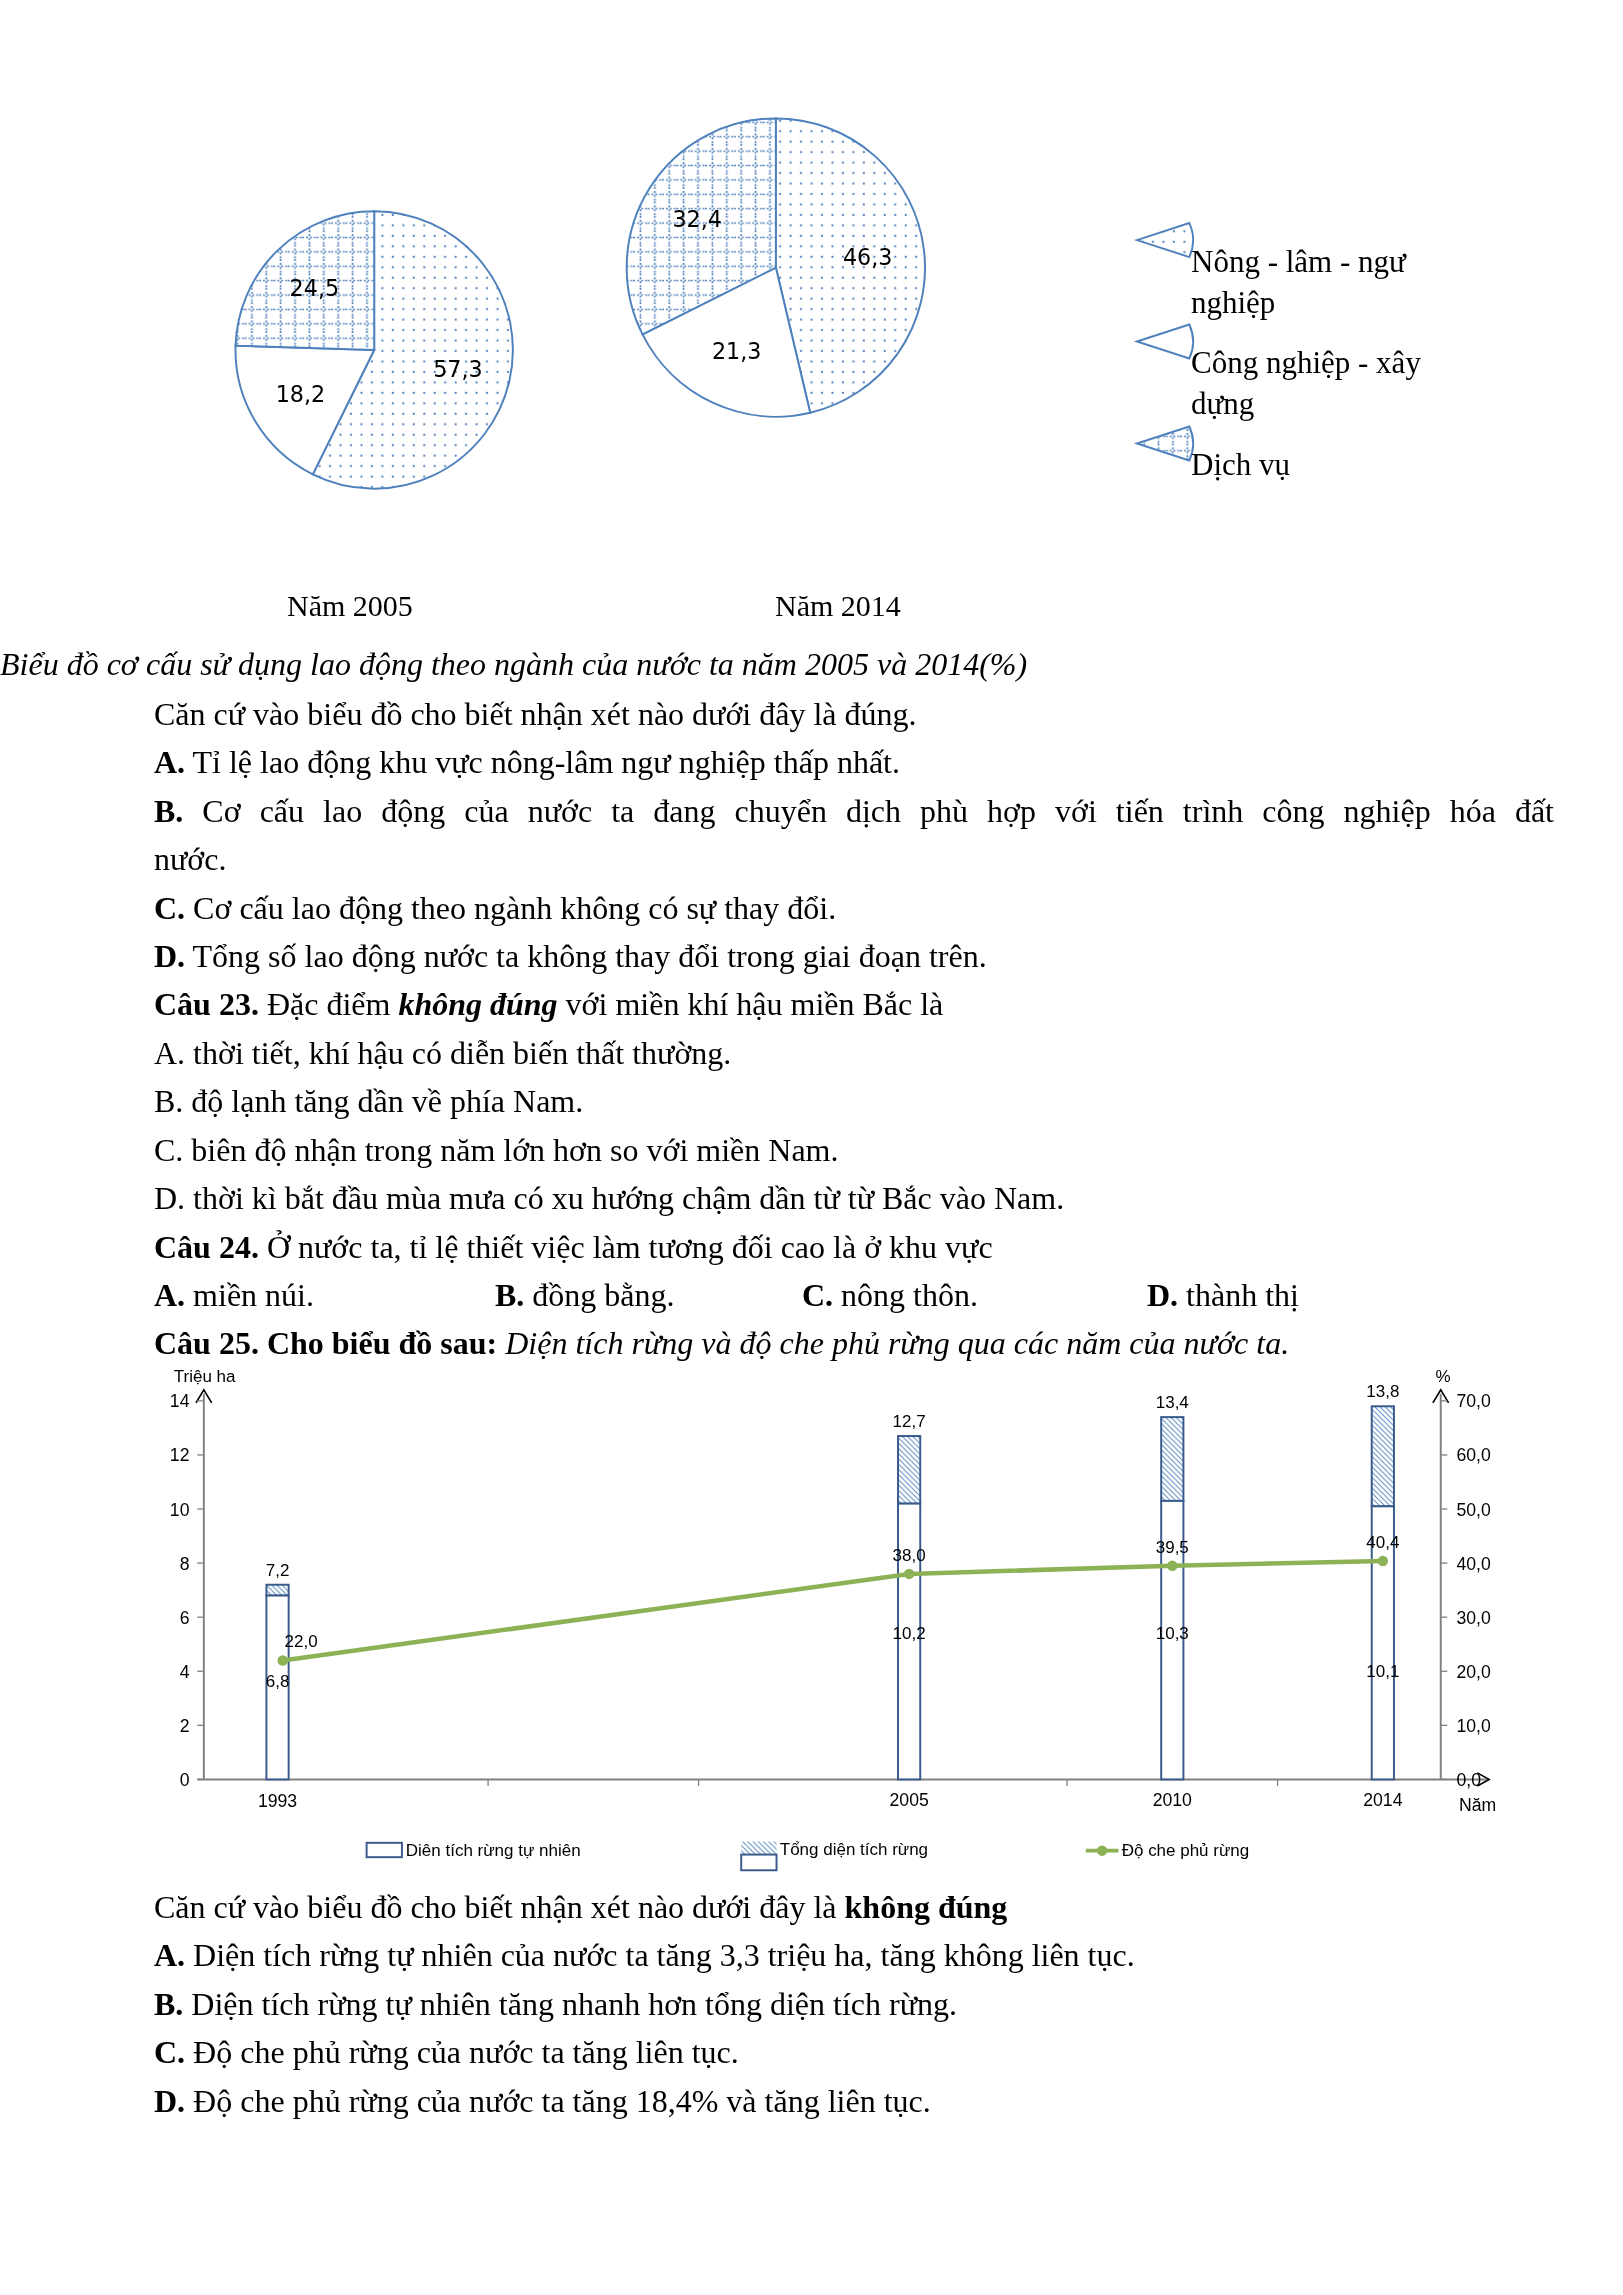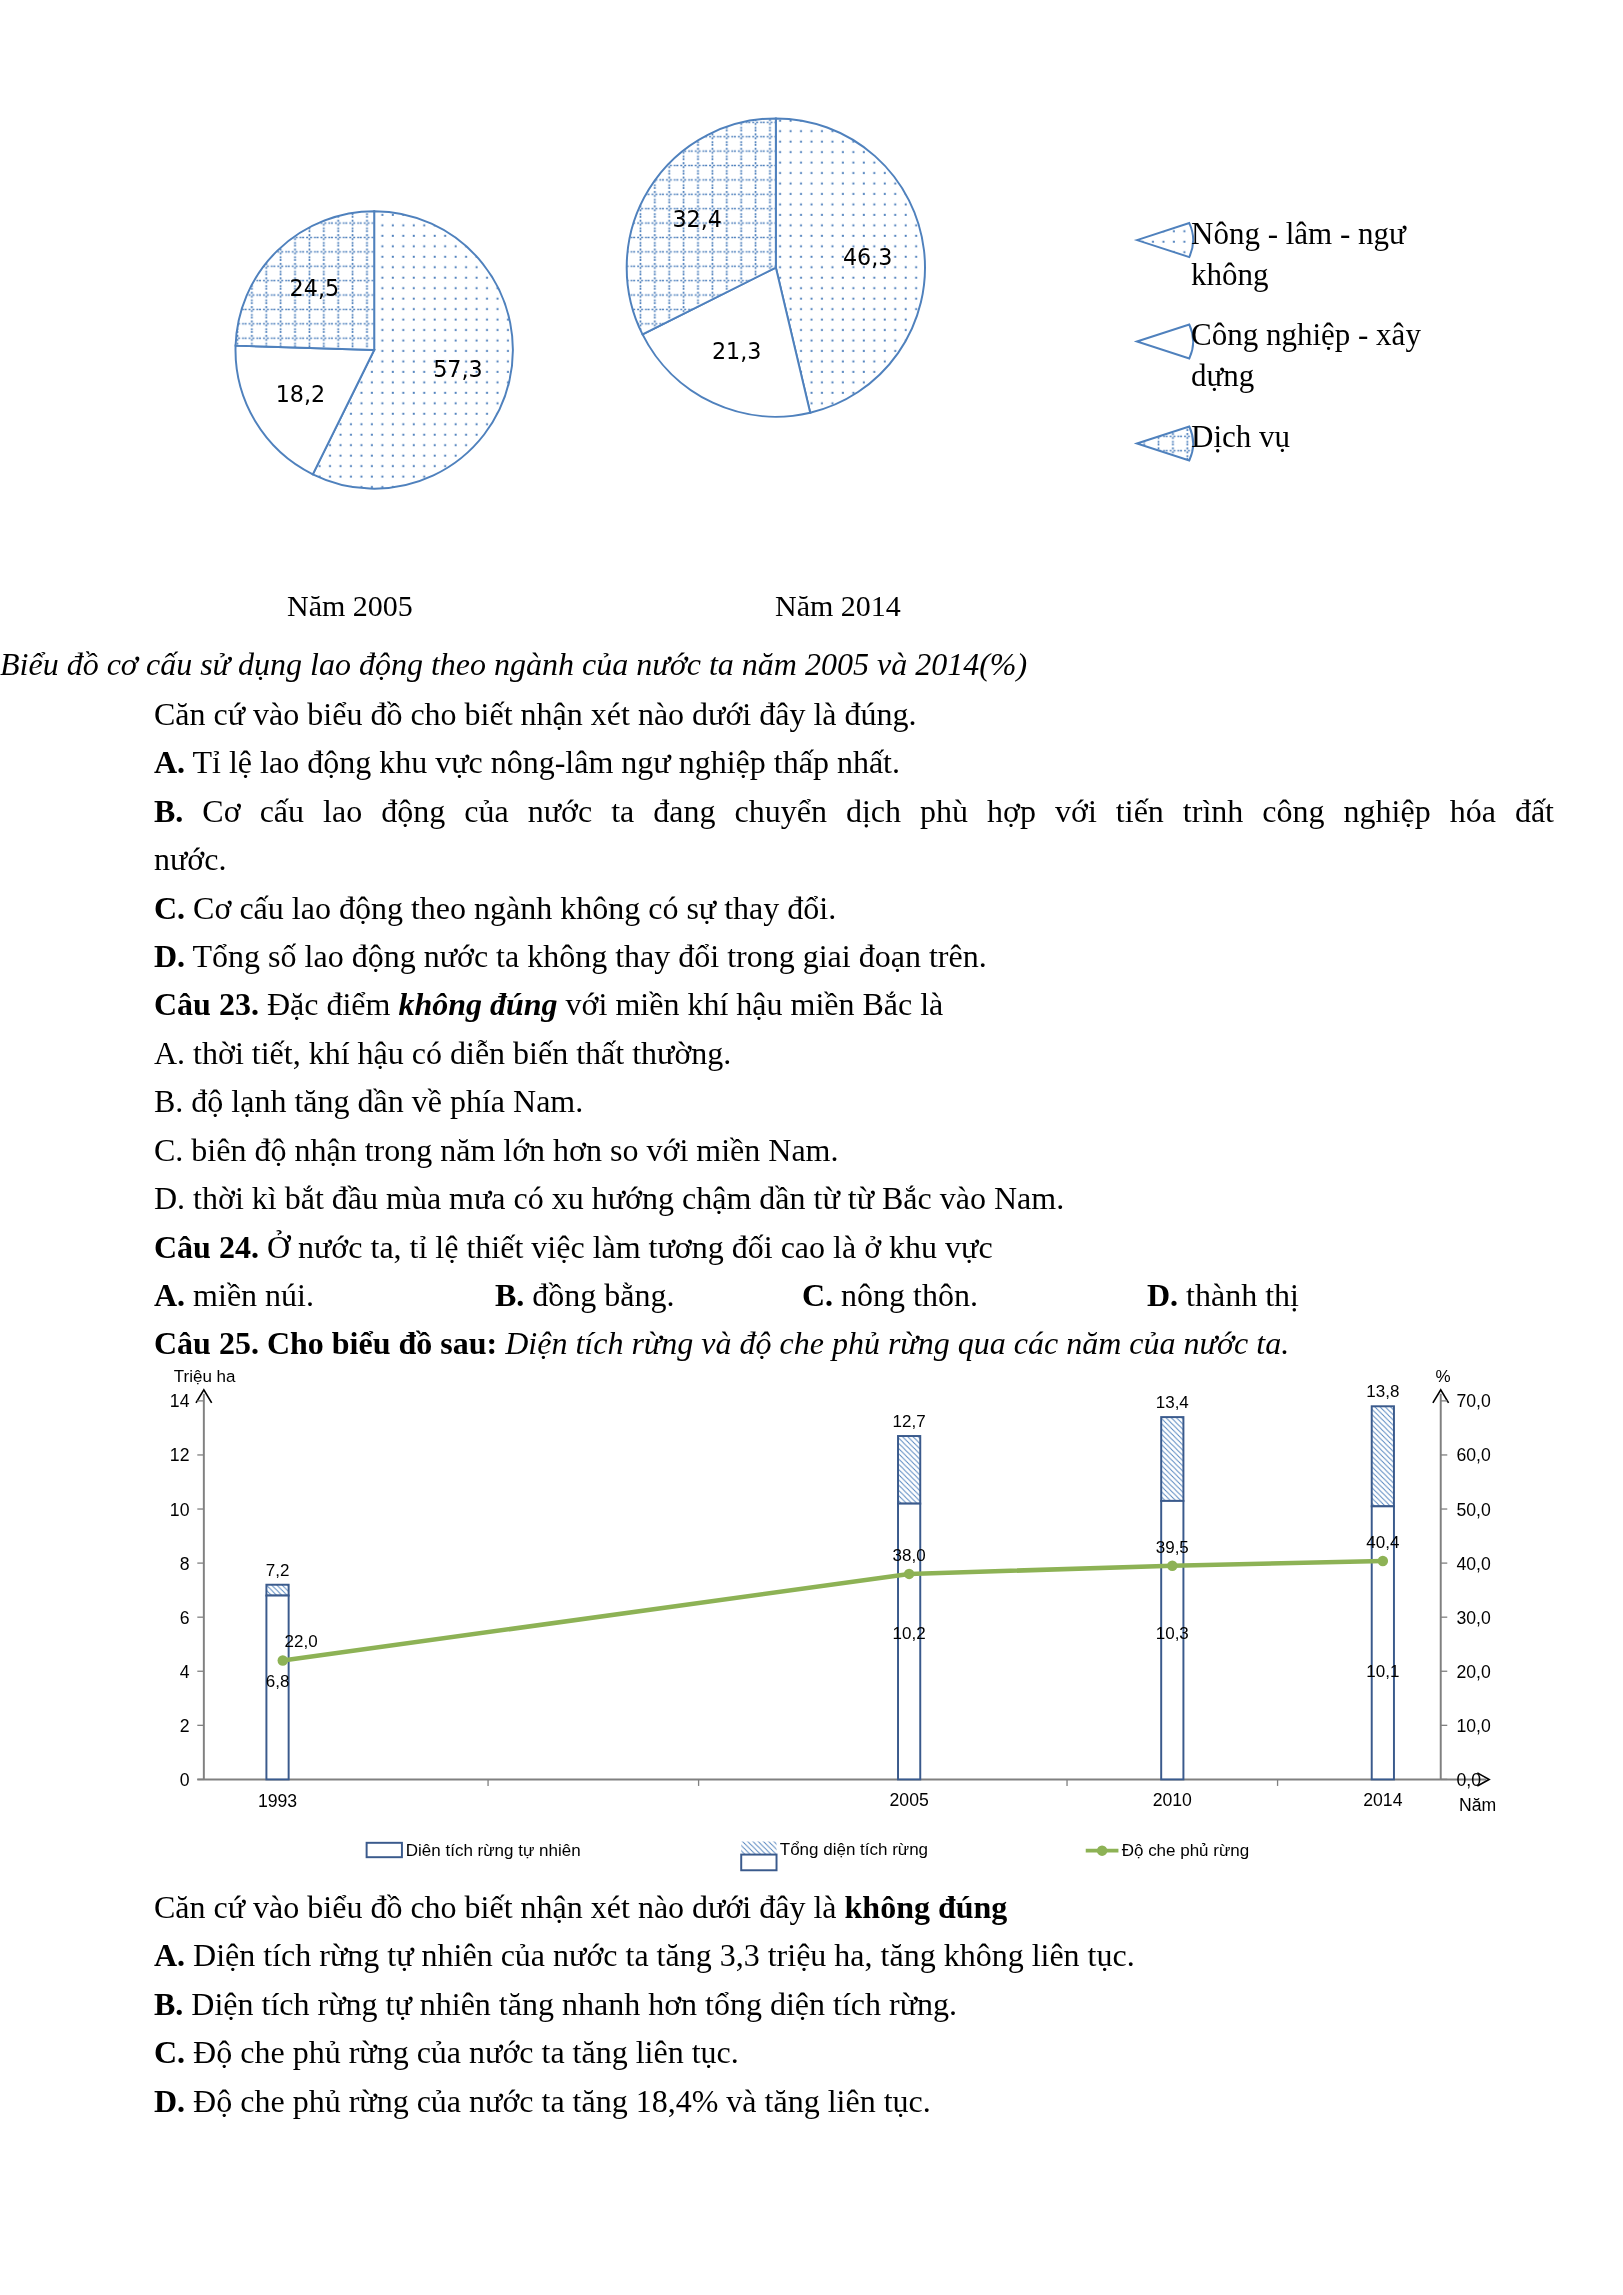--- a/index.html
+++ b/index.html
@@ -8,21 +8,21 @@
   .abs { position: absolute; }
   .line { position: absolute; left: 154px; font-size: 32px; line-height: 39px; white-space: nowrap; text-align: right; }
   .b { font-weight: bold; }
   .i { font-style: italic; }
   .u { text-decoration-thickness: 2.6px; text-underline-offset: 3.9px; }
   .caption { position: absolute; left: 0; width: 1623px; text-align: left; top: 645px;
              font-size: 32px; font-style: italic; line-height: 39px; }
   .justify { width: 1400px; text-align: justify; text-align-last: justify; }
   .pie-label { font-family: "DejaVu Sans", sans-serif; font-size: 34px; }
   .year-label { position: absolute; font-size: 30px; }
-  .legend1 { position: absolute; left: 1139px; font-size: 31px; line-height: 41px; }
+  .legend1 { position: absolute; left: 1139px; font-size: 31px; line-height: 41px; margin-top: 28px; }
   .chart2-text { font-family: "Liberation Sans", "DejaVu Sans", sans-serif; }
 </style>
 </head>
 <body>
 
 <svg class="abs" style="left:0;top:0" width="1623" height="628" id="pie-svg" viewBox="0 0 2481 960">
   <defs>
     <pattern id="pat-dots" width="16" height="16" patternUnits="userSpaceOnUse">
       <rect width="16" height="16" fill="#ffffff"></rect>
       <rect x="7" y="7" width="3" height="3" fill="#4f81bd"></rect>
@@ -60,21 +60,21 @@
   <g transform="translate(1738,500)">
     <path d="M0,22 L80,-4 Q92,22 80,48 Z" fill="#ffffff" stroke="#4f81bd" stroke-width="3"></path>
   </g>
   <g transform="translate(1738,656)">
     <path d="M0,22 L80,-4 Q92,22 80,48 Z" fill="url(#pat-grid)" stroke="#4f81bd" stroke-width="3"></path>
   </g>
 </svg>
 
 <div class="legend1" style="top:213px">
   <div style="padding-left:52px">Nông - lâm - ngư</div>
-  <div style="padding-left:52px">không</div>
+  <div style="padding-left:52px">nghiệp</div>
 </div>
 <div class="legend1" style="top:314px">
   <div style="padding-left:52px">Công nghiệp - xây</div>
   <div style="padding-left:52px">dựng</div>
 </div>
 <div class="legend1" style="top:416px">
   <div style="padding-left:52px">Dịch vụ</div>
 </div>
 
 <div class="year-label" style="left:287px;top:589px">Năm 2005</div>

